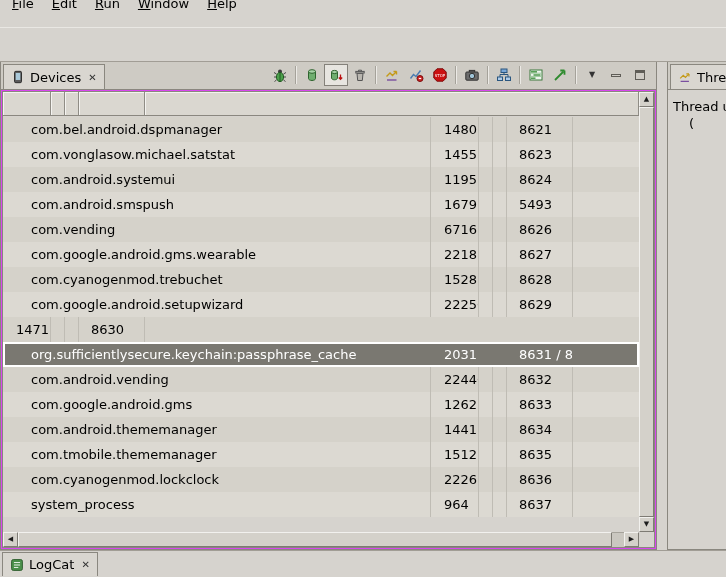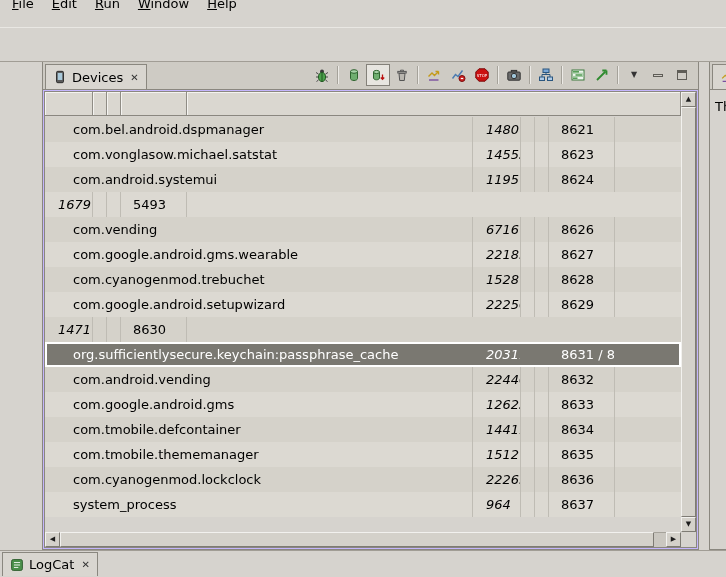--- a/index.html
+++ b/index.html
@@ -14,21 +14,21 @@
   .menubar { height:27px; display:flex; align-items:flex-end; padding:12px 3px; flex:none; }
   .menu-item { padding:4px 9px; cursor:default; }
   .menu-item::first-letter { text-decoration:underline; }
 
   
   .toolbar-blank { height:35px; flex:none; border-bottom:1px solid #a19d95; box-shadow:inset 0 1px 0 #e9e7e3; }
 
   
   .main { flex:1; min-height:0; display:flex; }
 
-  .devices-panel { width:657px; flex:none; display:flex; flex-direction:column; border:1px solid #8a877f; border-top:none; background:#c4b5fd;margin-left:42px; }
+  .devices-panel { width:657px; flex:none; display:flex; flex-direction:column; border:1px solid #8a877f; border-top:none; background:#d946ef; }
   .sash { width:10px; flex:none; }
   .threads-panel { flex:1; min-width:0; display:flex; flex-direction:column; border:1px solid #8a877f; border-top:none; border-right:none; overflow:hidden; }
 
   
   .tab-row { height:28px; flex:none; display:flex; align-items:flex-end; background:#cecbc4; border-bottom:1px solid #8a877f; }
   .tab { height:25px; margin-left:2px; display:flex; align-items:center; gap:5px; padding:0 7px; background:#d9d6d0; border:1px solid #8a877f; border-bottom:none; white-space:nowrap; }
   .tab-close { font-size:10px; color:#333; margin-left:2px; cursor:default; }
   .tab-icon { flex:none; }
 
   .view-toolbar { margin-left:auto; display:flex; align-items:center; padding:0 4px 3px 0; }
@@ -45,21 +45,21 @@
   .hcell { background:#dad7d0; border-right:1px solid #8f8c85; box-shadow:inset 1px 1px 0 #f4f3f0; line-height:23px; padding-left:8px; overflow:hidden; }
   .rows { position:absolute; top:25px; left:0; right:15px; bottom:15px; overflow:hidden; background:#d6d3ce; }
   .trow { display:flex; height:25px; line-height:25px; }
   .trow:nth-child(odd)  { background:#d5d2ca; }
   .trow:nth-child(even) { background:#dcd9d2; }
   .trow .cell { border-right:1px solid #bfbcb4; overflow:hidden; white-space:nowrap; }
   .trow .c-fill { border-right:none; }
   .trow.selected { background:#7a7871; color:#fff; box-shadow:inset 0 0 0 2px #ffffff; }
   .trow.selected .cell { border-right-color:transparent; }
   .c-name { width:428px; flex:none; padding-left:28px; }
-  .c-pid  { width:48px;  flex:none; padding-left:13px;font-style:italic; }
+  .c-pid  { width:48px;  flex:none; padding-left:13px; }
   .c-a    { width:14px;  flex:none; }
   .c-b    { width:14px;  flex:none; }
   .c-port { width:66px;  flex:none; padding-left:12px; }
   .c-fill { flex:1; }
   .hcell.c-name { padding-left:8px; }
 
   
   .vscroll { position:absolute; top:0; right:0; bottom:15px; width:15px; background:#cac7c0; }
   .hscroll { position:absolute; left:0; right:15px; bottom:0; height:15px; background:#cac7c0; border-top:1px solid #a5a29a; }
   .sb-btn { position:absolute; width:15px; height:15px; background:#d4d1ca; border:1px solid; border-color:#f2f1ee #7e7b74 #7e7b74 #f2f1ee; display:flex; align-items:center; justify-content:center; font-size:7px; color:#1d1d1d; line-height:1; }
@@ -242,20 +242,21 @@
   <div class="trow">
     <div class="cell c-name">com.android.systemui</div>
     <div class="cell c-pid">1195</div>
     <div class="cell c-a"></div>
     <div class="cell c-b"></div>
     <div class="cell c-port">8624</div>
     <div class="cell c-fill"></div>
   </div>
 
   <div class="trow">
+    <div class="cell c-name">com.android.smspush</div>
     <div class="cell c-pid">1679</div>
     <div class="cell c-a"></div>
     <div class="cell c-b"></div>
     <div class="cell c-port">5493</div>
     <div class="cell c-fill"></div>
   </div>
 
   <div class="trow">
     <div class="cell c-name">com.vending</div>
     <div class="cell c-pid">6716</div>
@@ -321,21 +322,21 @@
   <div class="trow">
     <div class="cell c-name">com.google.android.gms</div>
     <div class="cell c-pid">12623</div>
     <div class="cell c-a"></div>
     <div class="cell c-b"></div>
     <div class="cell c-port">8633</div>
     <div class="cell c-fill"></div>
   </div>
 
   <div class="trow">
-    <div class="cell c-name">com.tmobile.defcontainer</div>
+    <div class="cell c-name">com.android.thememanager</div>
     <div class="cell c-pid">14411</div>
     <div class="cell c-a"></div>
     <div class="cell c-b"></div>
     <div class="cell c-port">8634</div>
     <div class="cell c-fill"></div>
   </div>
 
   <div class="trow">
     <div class="cell c-name">com.tmobile.thememanager</div>
     <div class="cell c-pid">1512</div>

